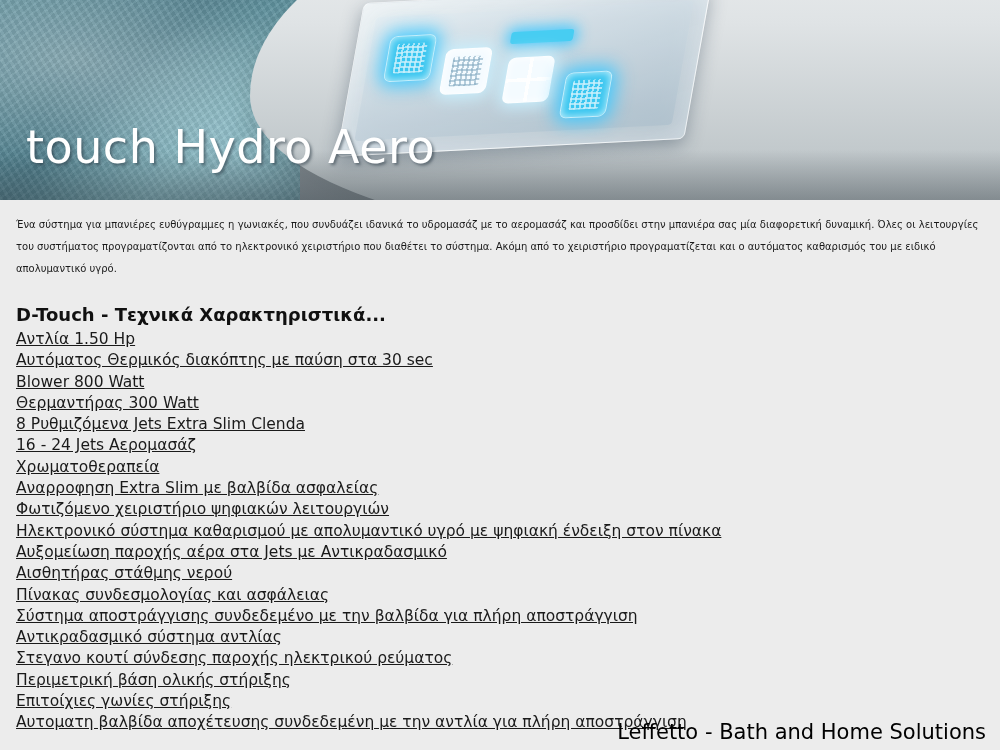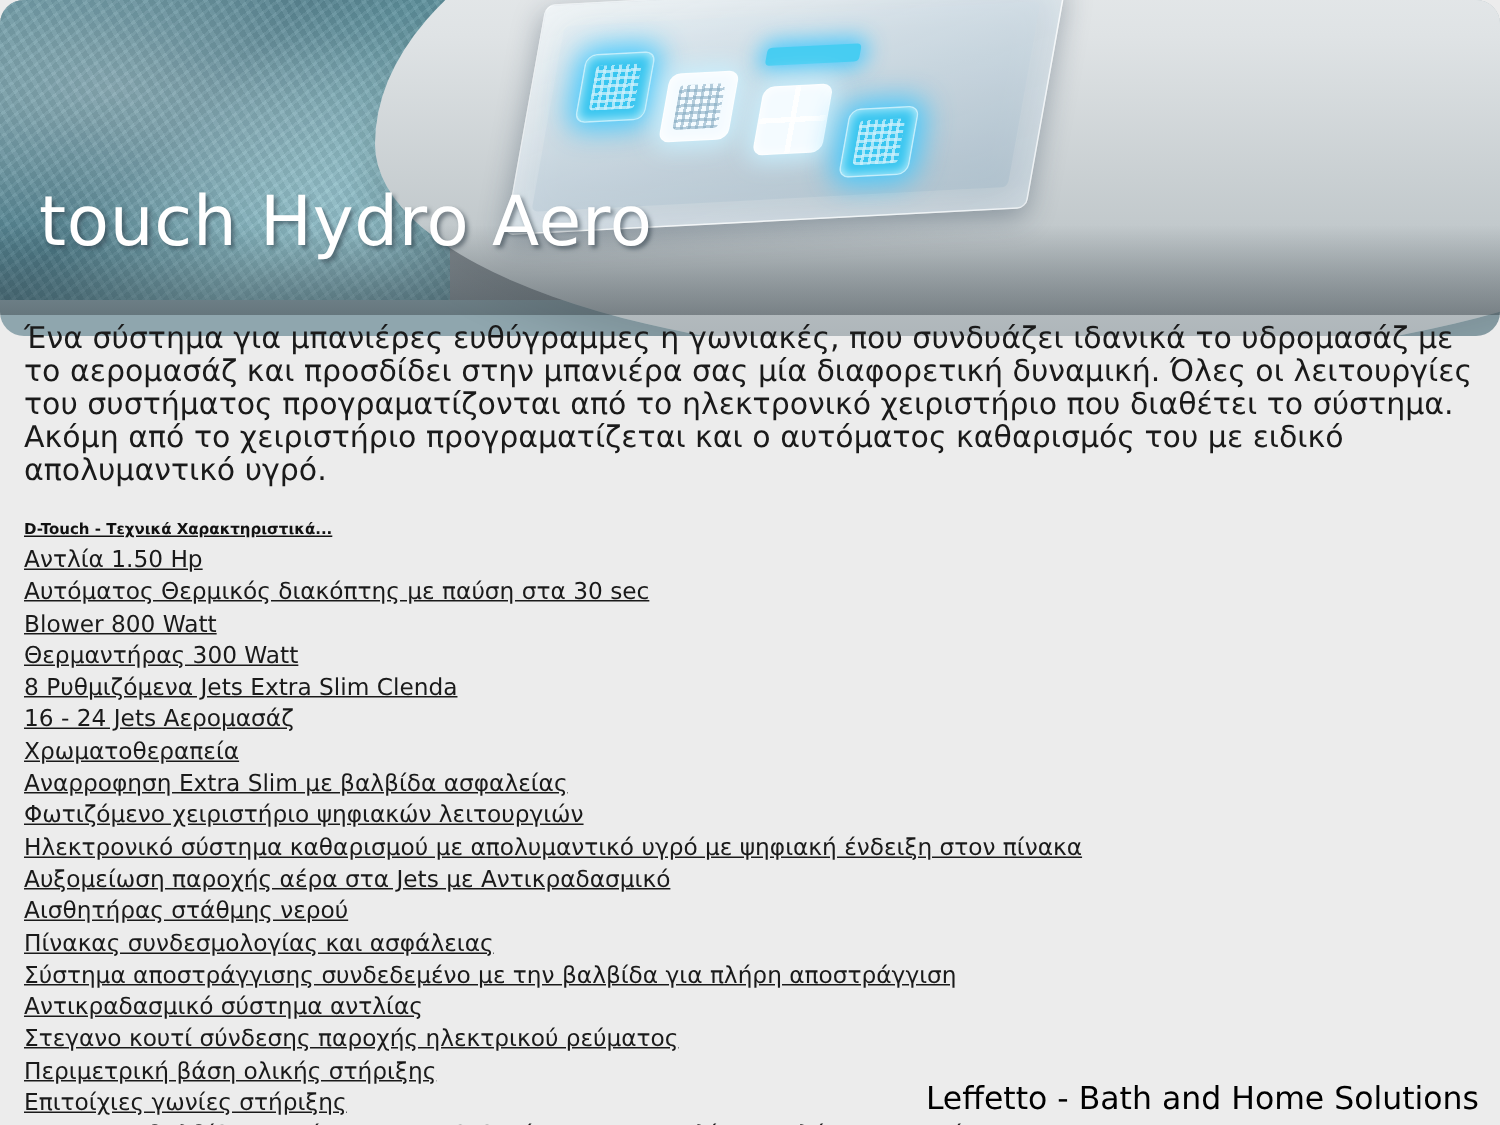--- a/index.html
+++ b/index.html
@@ -17,24 +17,23 @@
     position: relative;
     width: 1000px;
     height: 750px;
     background: #ececec;
   }
 
   
   .hero {
     position: relative;
     width: 1000px;
-    height: 224px;
+    height: 200px;
     overflow: hidden;
     background: #8fa6ae;
-    border-radius: 16px;
   }
   .hero-bg-left {
     position: absolute;
     left: 0; top: 0;
     width: 380px; height: 200px;
     background:
       radial-gradient(ellipse at 20% 30%, rgba(255,255,255,0.30) 0%, rgba(255,255,255,0) 55%),
       radial-gradient(ellipse at 60% 75%, rgba(180,220,230,0.55) 0%, rgba(90,140,155,0) 60%),
       linear-gradient(135deg, #63939f 0%, #4f7f8d 35%, #6fa3ad 60%, #3f6b78 100%);
   }
@@ -139,30 +138,29 @@
   
   .content {
     position: absolute;
     left: 0; top: 200px;
     width: 1000px;
     padding: 14px 16px 0 16px;
     box-sizing: border-box;
   }
   .intro {
     margin: 0;
-    font-size: 20px;
+    font-size: 10px;
     line-height: 22px;
     color: #1a1a1a;
   }
   .spec-title {
     margin: 24px 0 4px 0;
-    font-size: 10px;
+    font-size: 18px;
     font-weight: bold;
     color: #111;
-    text-decoration: underline;
   }
   .spec-list {
     list-style: none;
     margin: 0;
     padding: 0;
   }
   .spec-list li {
     font-size: 15.5px;
     line-height: 21.3px;
     color: #1a1a1a;

